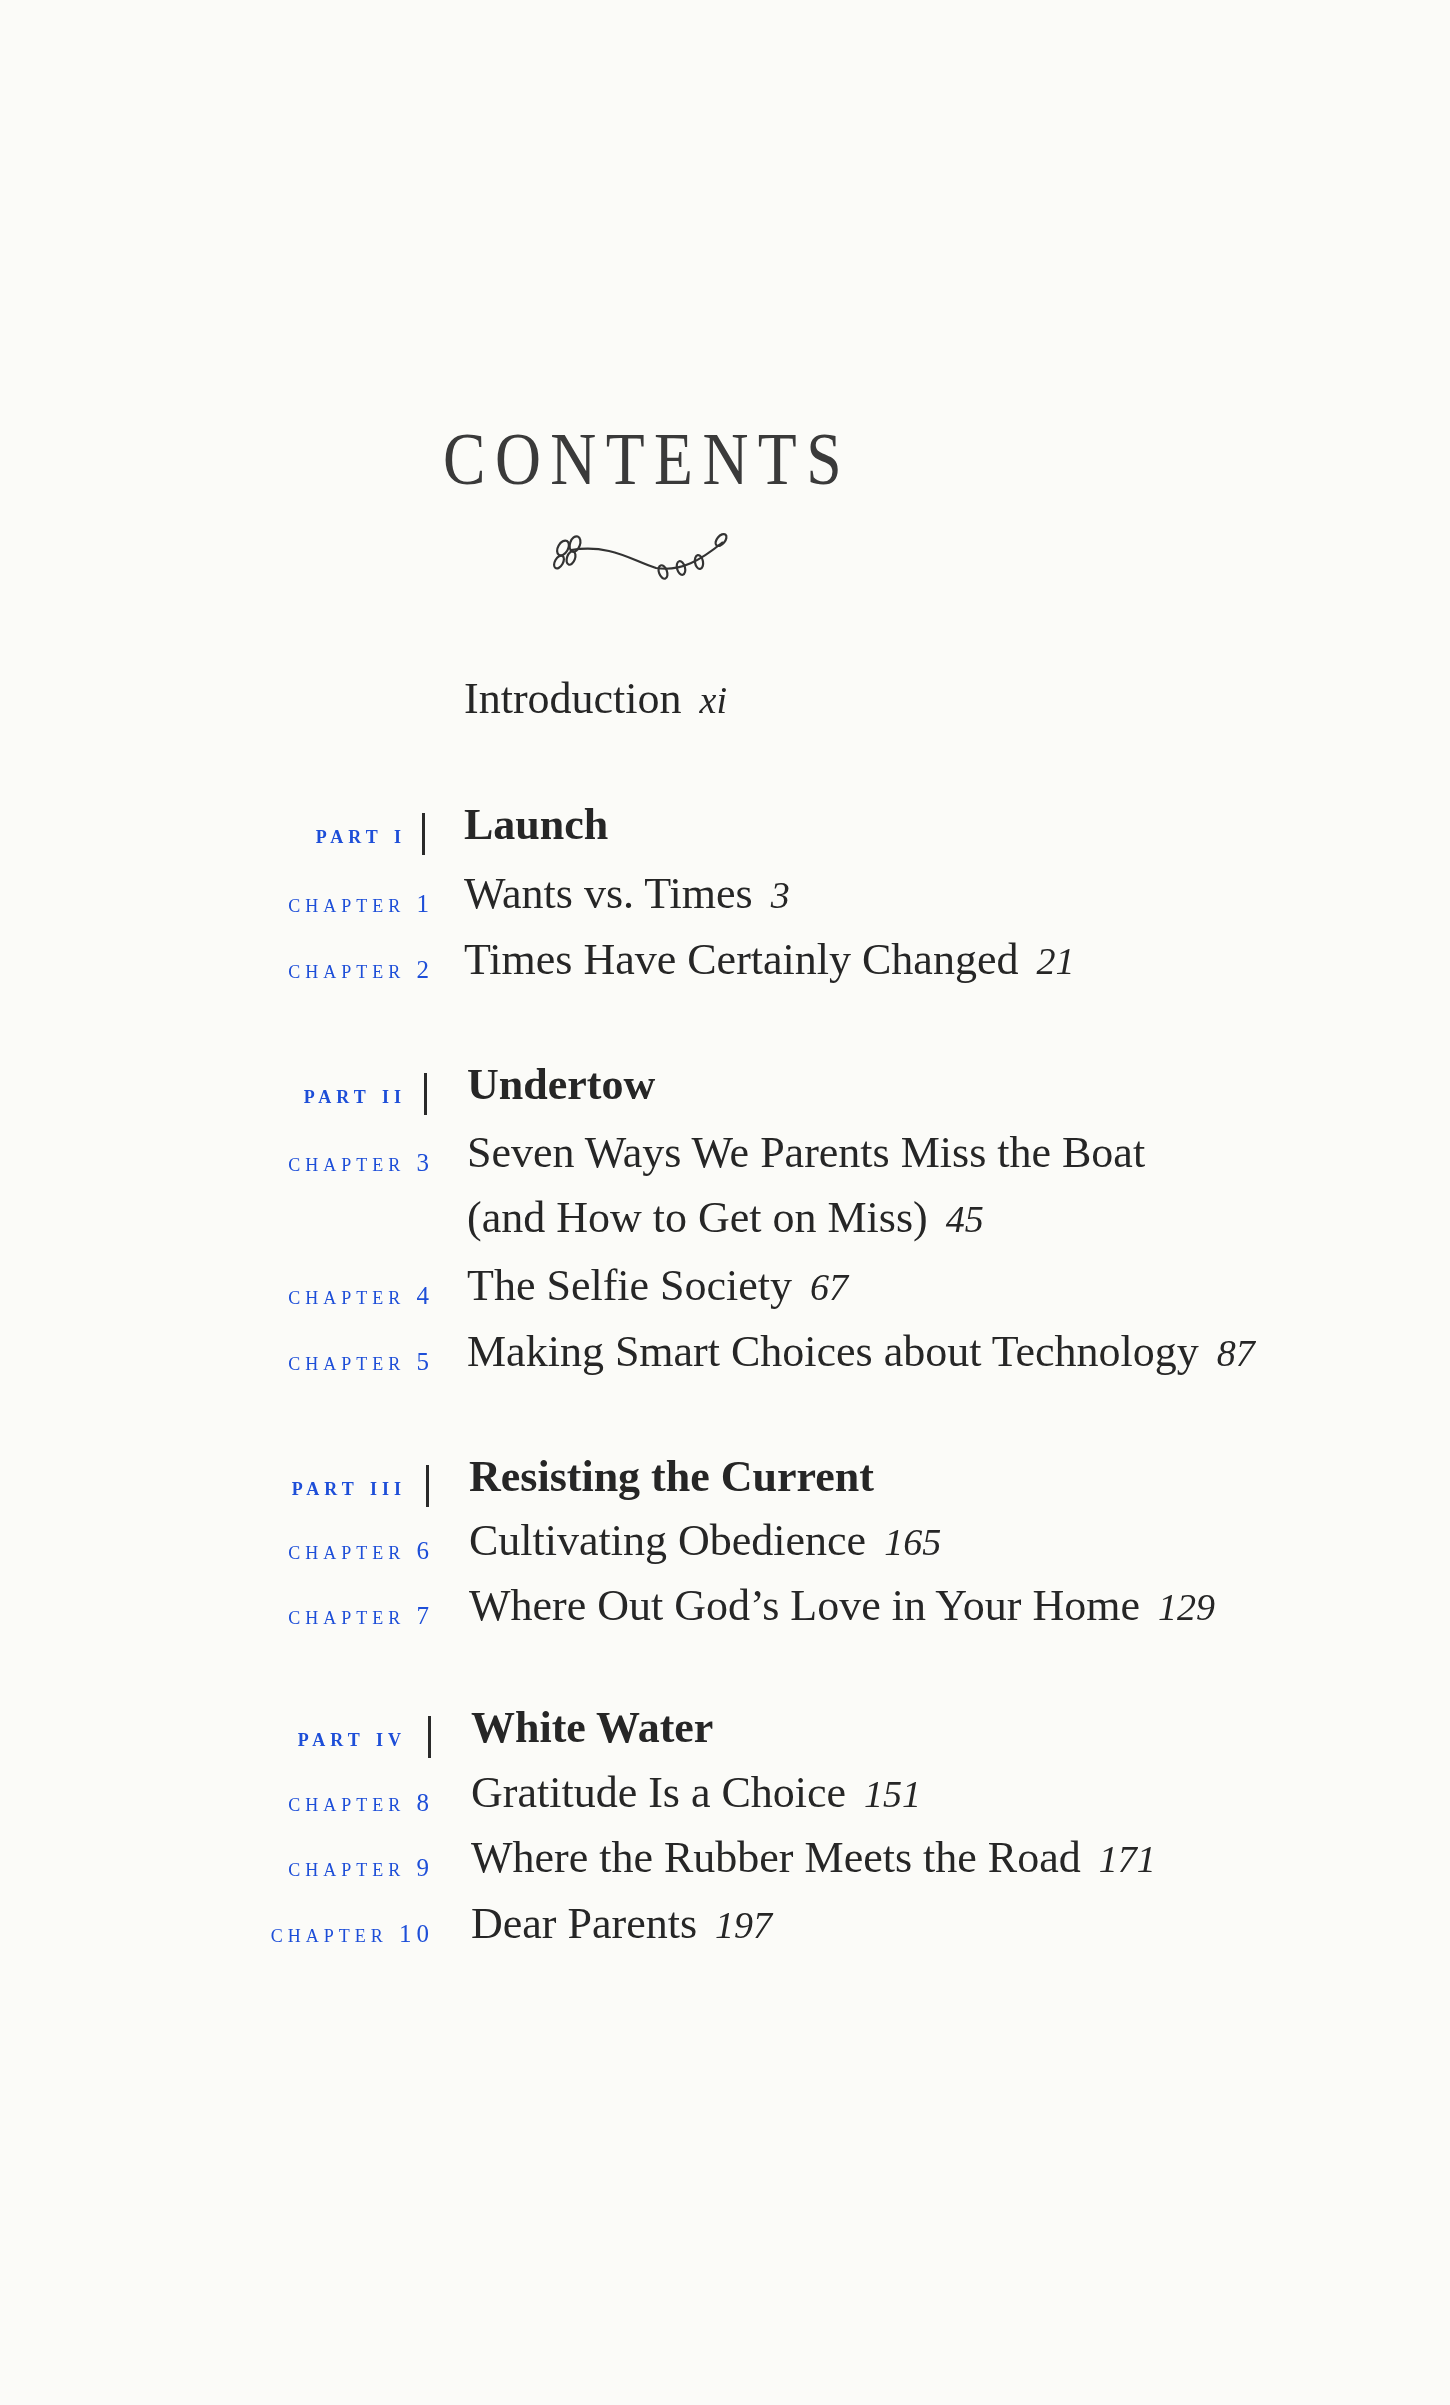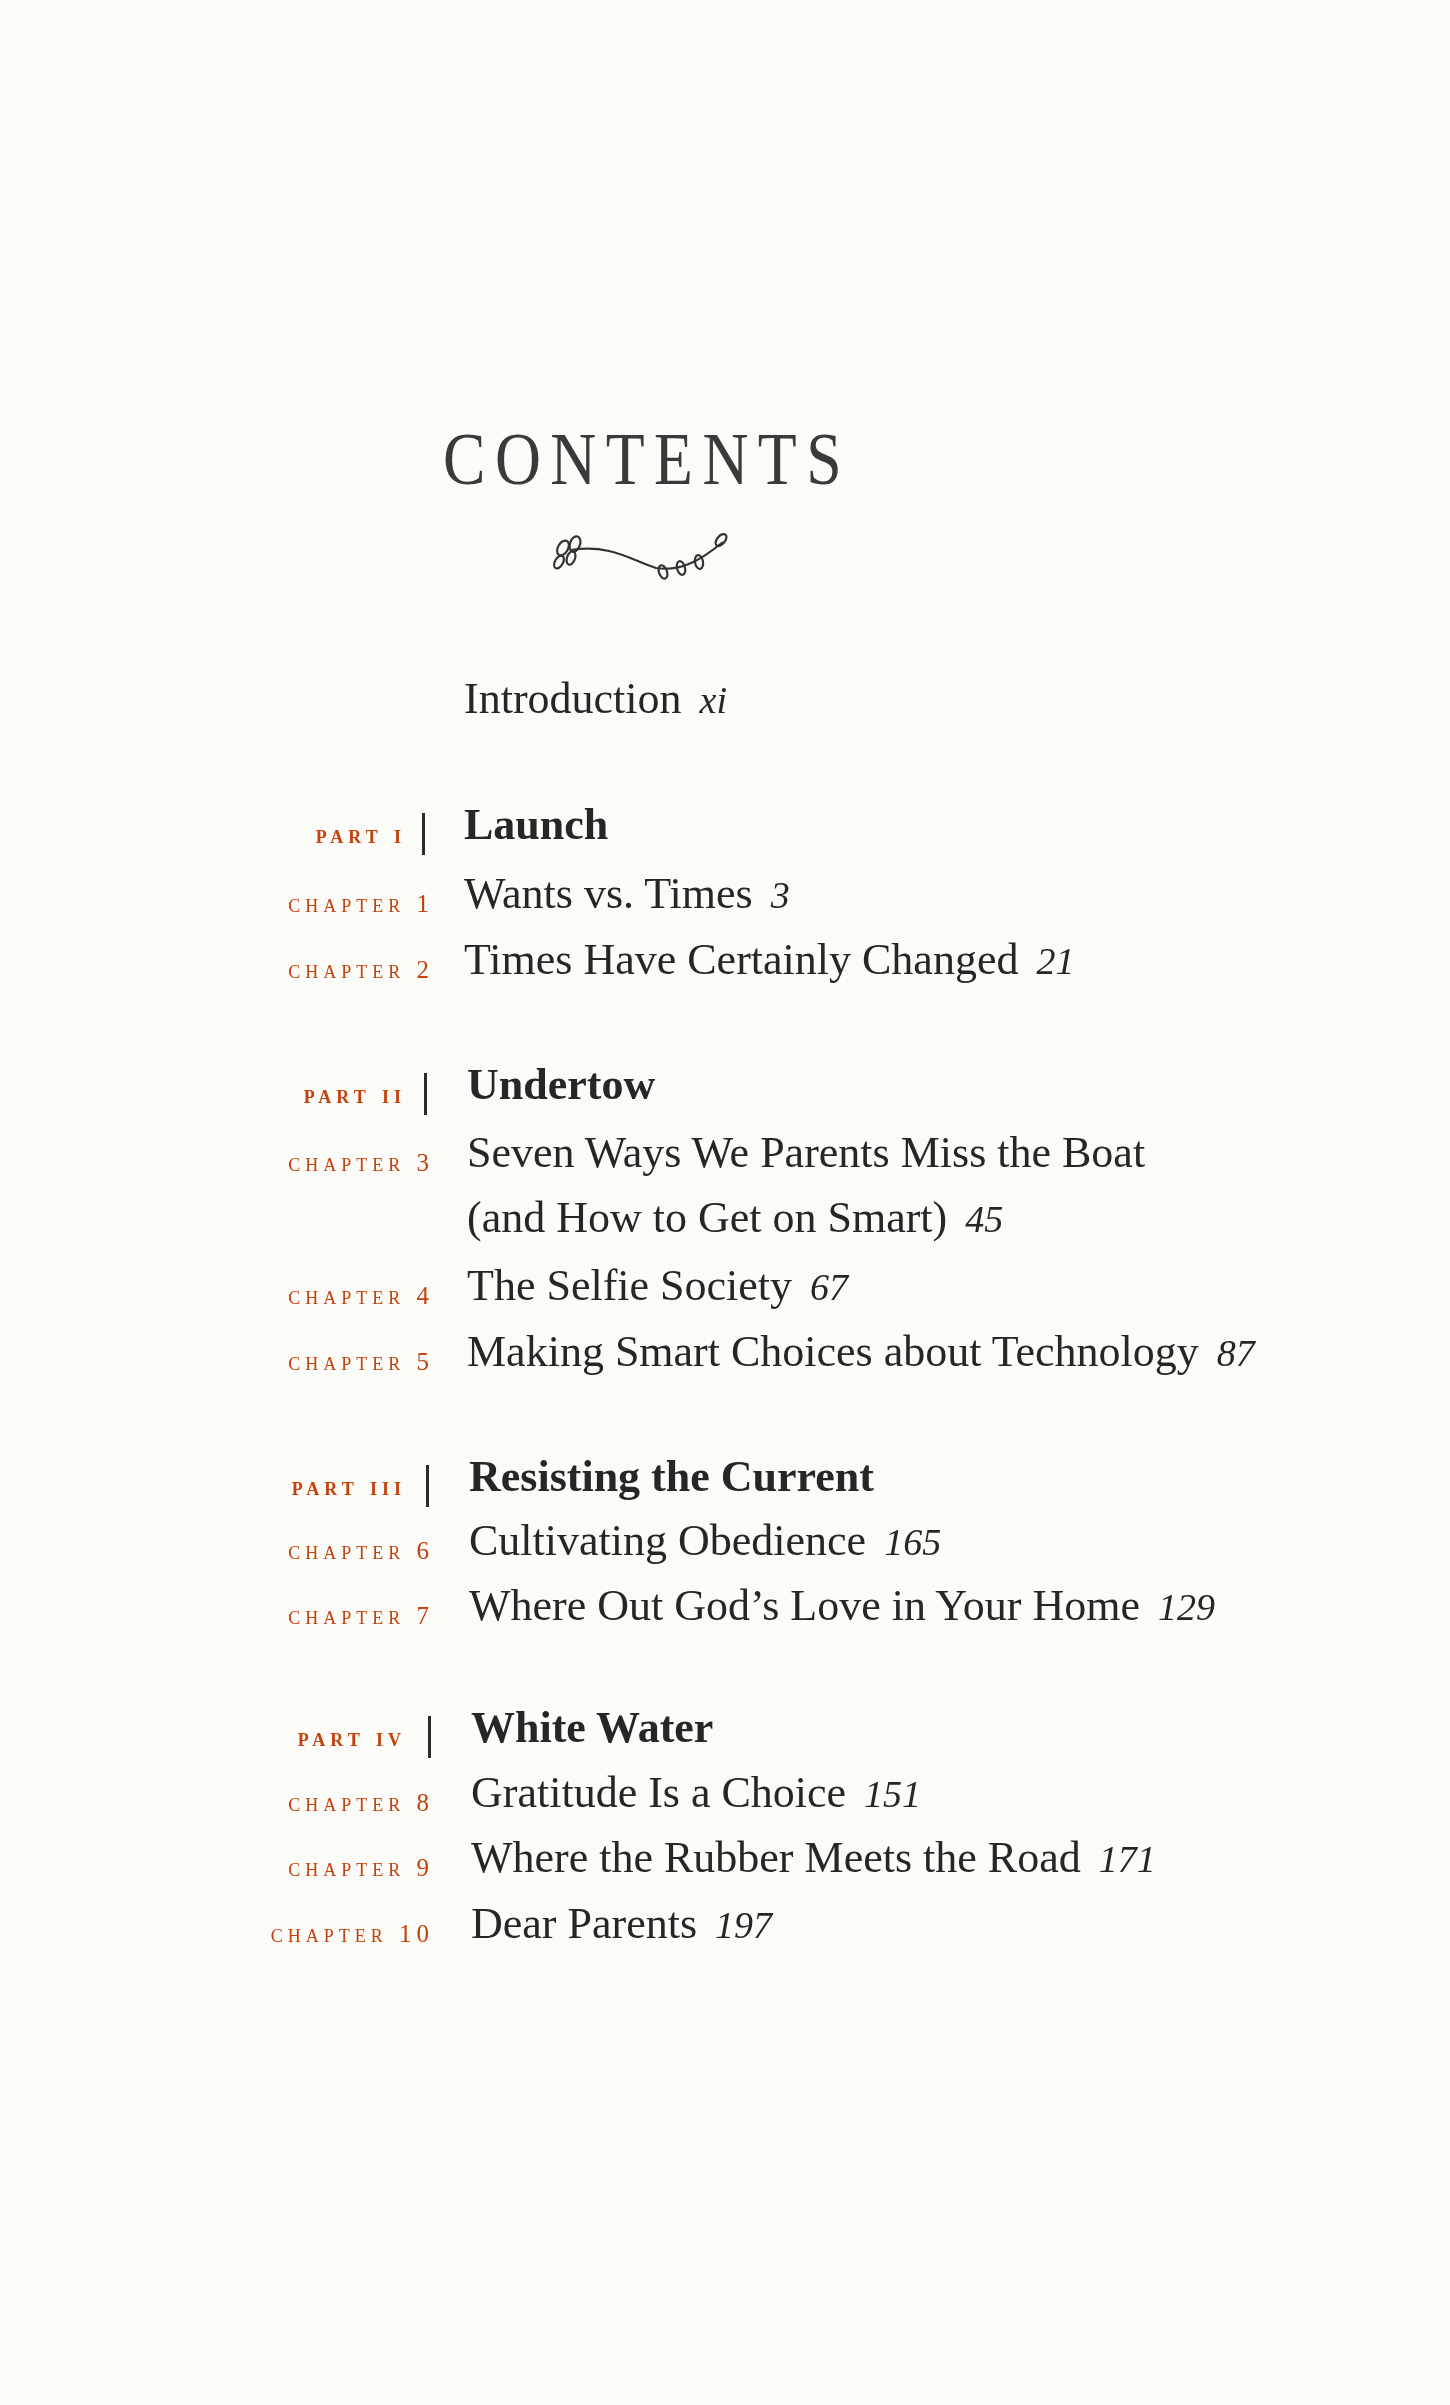--- a/index.html
+++ b/index.html
@@ -12,21 +12,21 @@
     position:absolute; left:443px; top:372px; width:400px;
     font-family:"Liberation Serif",serif; font-size:74px; letter-spacing:11px;
     color:#3a3a3a; line-height:1; font-weight:normal;
     transform:scaleX(0.86); transform-origin:left top;
   }
   .ornament { position:absolute; left:551px; top:530px; width:180px; height:52px; }
   .row { position:absolute; left:16px; width:1450px; height:60px;font-family:Liberation Serif, serif; }
   .label {
     position:absolute; right:1032px; bottom:0; text-align:right;
     font-size:25px; letter-spacing:5px; line-height:1; white-space:nowrap;
-    font-variant:small-caps; text-transform:lowercase; color:#c2410c;
+    font-variant:small-caps; text-transform:lowercase; color:#1d4ed8;
   }
   .label.part { right:1060px; font-weight:bold; }
   .bar { position:absolute; left:406px; bottom:-8px; width:3px; height:42px; background:#2a2a2a; }
   .entry {
     position:absolute; left:448px; bottom:0; font-size:44px; line-height:1; white-space:nowrap;
     color:#262626;
   }
   .entry.part-title { font-weight:bold; font-size:44px; }
   .pg { font-style:italic; margin-left:18px; font-size:38px; }
 </style>
@@ -70,21 +70,21 @@
 <div class="row" style="top:1047px">
   <div class="label part">PART II</div>
   <div class="bar" style="left:408px"></div>
   <div class="entry part-title" style="left:451px">Undertow</div>
 </div>
 <div class="row" style="top:1115px">
   <div class="label">CHAPTER 3</div>
   <div class="entry" style="left:451px"><span>Seven Ways We Parents Miss the Boat</span></div>
 </div>
 <div class="row" style="top:1180px">
-  <div class="entry" style="left:451px"><span>(and How to Get on Smart)</span><span class="pg">45</span></div>
+  <div class="entry" style="left:451px"><span>(and How to Get on Miss)</span><span class="pg">45</span></div>
 </div>
 <div class="row" style="top:1248px">
   <div class="label">CHAPTER 4</div>
   <div class="entry" style="left:451px"><span>The Selfie Society</span><span class="pg">67</span></div>
 </div>
 <div class="row" style="top:1314px">
   <div class="label">CHAPTER 5</div>
   <div class="entry" style="left:451px"><span>Making Smart Choices about Technology</span><span class="pg">87</span></div>
 </div>
 

